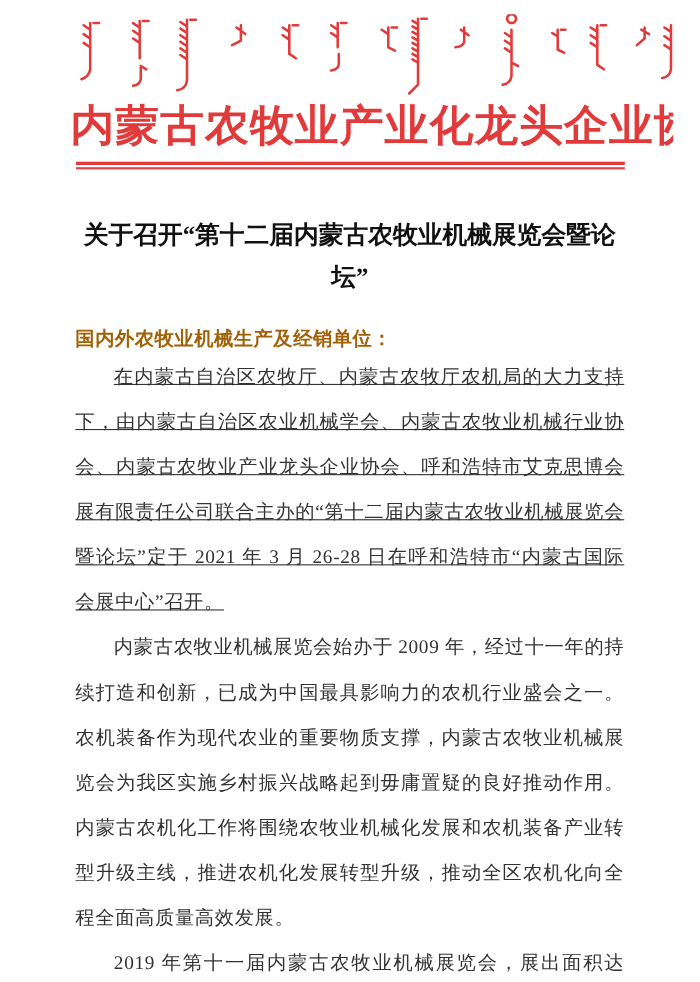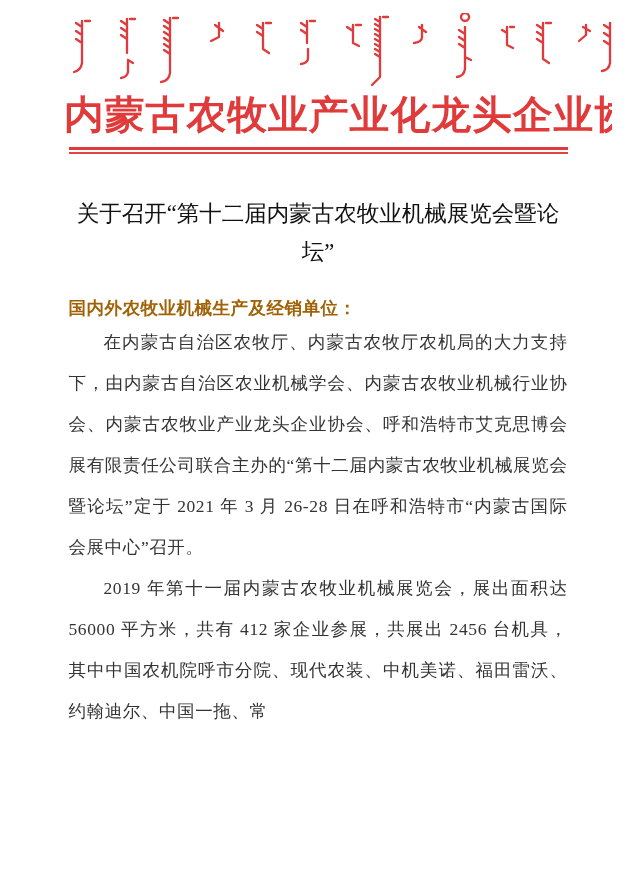--- a/index.html
+++ b/index.html
@@ -29,41 +29,41 @@
     margin-top:9px;
     height:2px;
     border-top:3px solid #e03a3a;
     border-bottom:2px solid #e04545;
   }
   .notice-title {
     margin:41px 0 0 0;
     text-align:center;
     font-size:22.5px;
     line-height:38px;
-    font-weight:normal;
+    font-weight:bold;
     color:#111111;
   }
   .notice-title span { display:block; }
   .salutation {
     margin-top:25px;
     font-size:17.5px;
     font-weight:bold;
     color:#a16207;
     letter-spacing:0.5px;
   }
   .body-para {
     margin:0;
     font-size:17.5px;
     line-height:41px;
     color:#333333;
     text-indent:2em;
     text-align:justify;
     letter-spacing:0.6px;
   }
-  .body-para:first-of-type { margin-top:2px; }
+  .body-para:first-of-type { margin-top:2px;text-decoration:underline; }
 </style>
 </head>
 <body>
 
 <div class="page">
 
   <svg class="mongolian-svg" viewBox="0 0 548 78" fill="none" stroke="#e03a3a" stroke-width="2.3" stroke-linecap="round" stroke-linejoin="round">
     <path d="M13 8 V50 M16 8 h5 M13 14 l-6 -4 M13 22 l-6 -4 M13 30 l-6 -4 M13 50 q-1 7 -8 9"></path>
     <path d="M58 6 V40 M61 6 h5 M58 12 l-6 -4 M58 19 l-6 -4 M58 26 l-6 -4 M59 47 v12 q-1 5 -7 6 M59 47 l5 3"></path>
     <path d="M101 5 V60 M104 5 h5 M101 11 l-6 -4 M101 17 l-6 -4 M101 23 l-6 -4 M101 29 l-6 -4 M101 35 l-6 -4 M101 41 l-6 -4 M101 60 q-1 8 -9 9"></path>
@@ -84,15 +84,16 @@
 
   <div class="double-rule"></div>
 
   <h1 class="notice-title">
     <span>关于召开“第十二届内蒙古农牧业机械展览会暨论坛”</span>
   </h1>
 
   <div class="salutation">国内外农牧业机械生产及经销单位：</div>
 
   <p class="body-para">在内蒙古自治区农牧厅、内蒙古农牧厅农机局的大力支持下，由内蒙古自治区农业机械学会、内蒙古农牧业机械行业协会、内蒙古农牧业产业龙头企业协会、呼和浩特市艾克思博会展有限责任公司联合主办的“第十二届内蒙古农牧业机械展览会暨论坛”定于 2021 年 3 月 26-28 日在呼和浩特市“内蒙古国际会展中心”召开。</p>
+  <p class="body-para">内蒙古农牧业机械展览会始办于 2009 年，经过十一年的持续打造和创新，已成为中国最具影响力的农机行业盛会之一。农机装备作为现代农业的重要物质支撑，内蒙古农牧业机械展览会为我区实施乡村振兴战略起到毋庸置疑的良好推动作用。内蒙古农机化工作将围绕农牧业机械化发展和农机装备产业转型升级主线，推进农机化发展转型升级，推动全区农机化向全程全面高质量高效发展。</p>
   <p class="body-para">2019 年第十一届内蒙古农牧业机械展览会，展出面积达 56000 平方米，共有 412 家企业参展，共展出 2456 台机具，其中中国农机院呼市分院、现代农装、中机美诺、福田雷沃、约翰迪尔、中国一拖、常</p>
 
 </div>
 
 </body></html>

